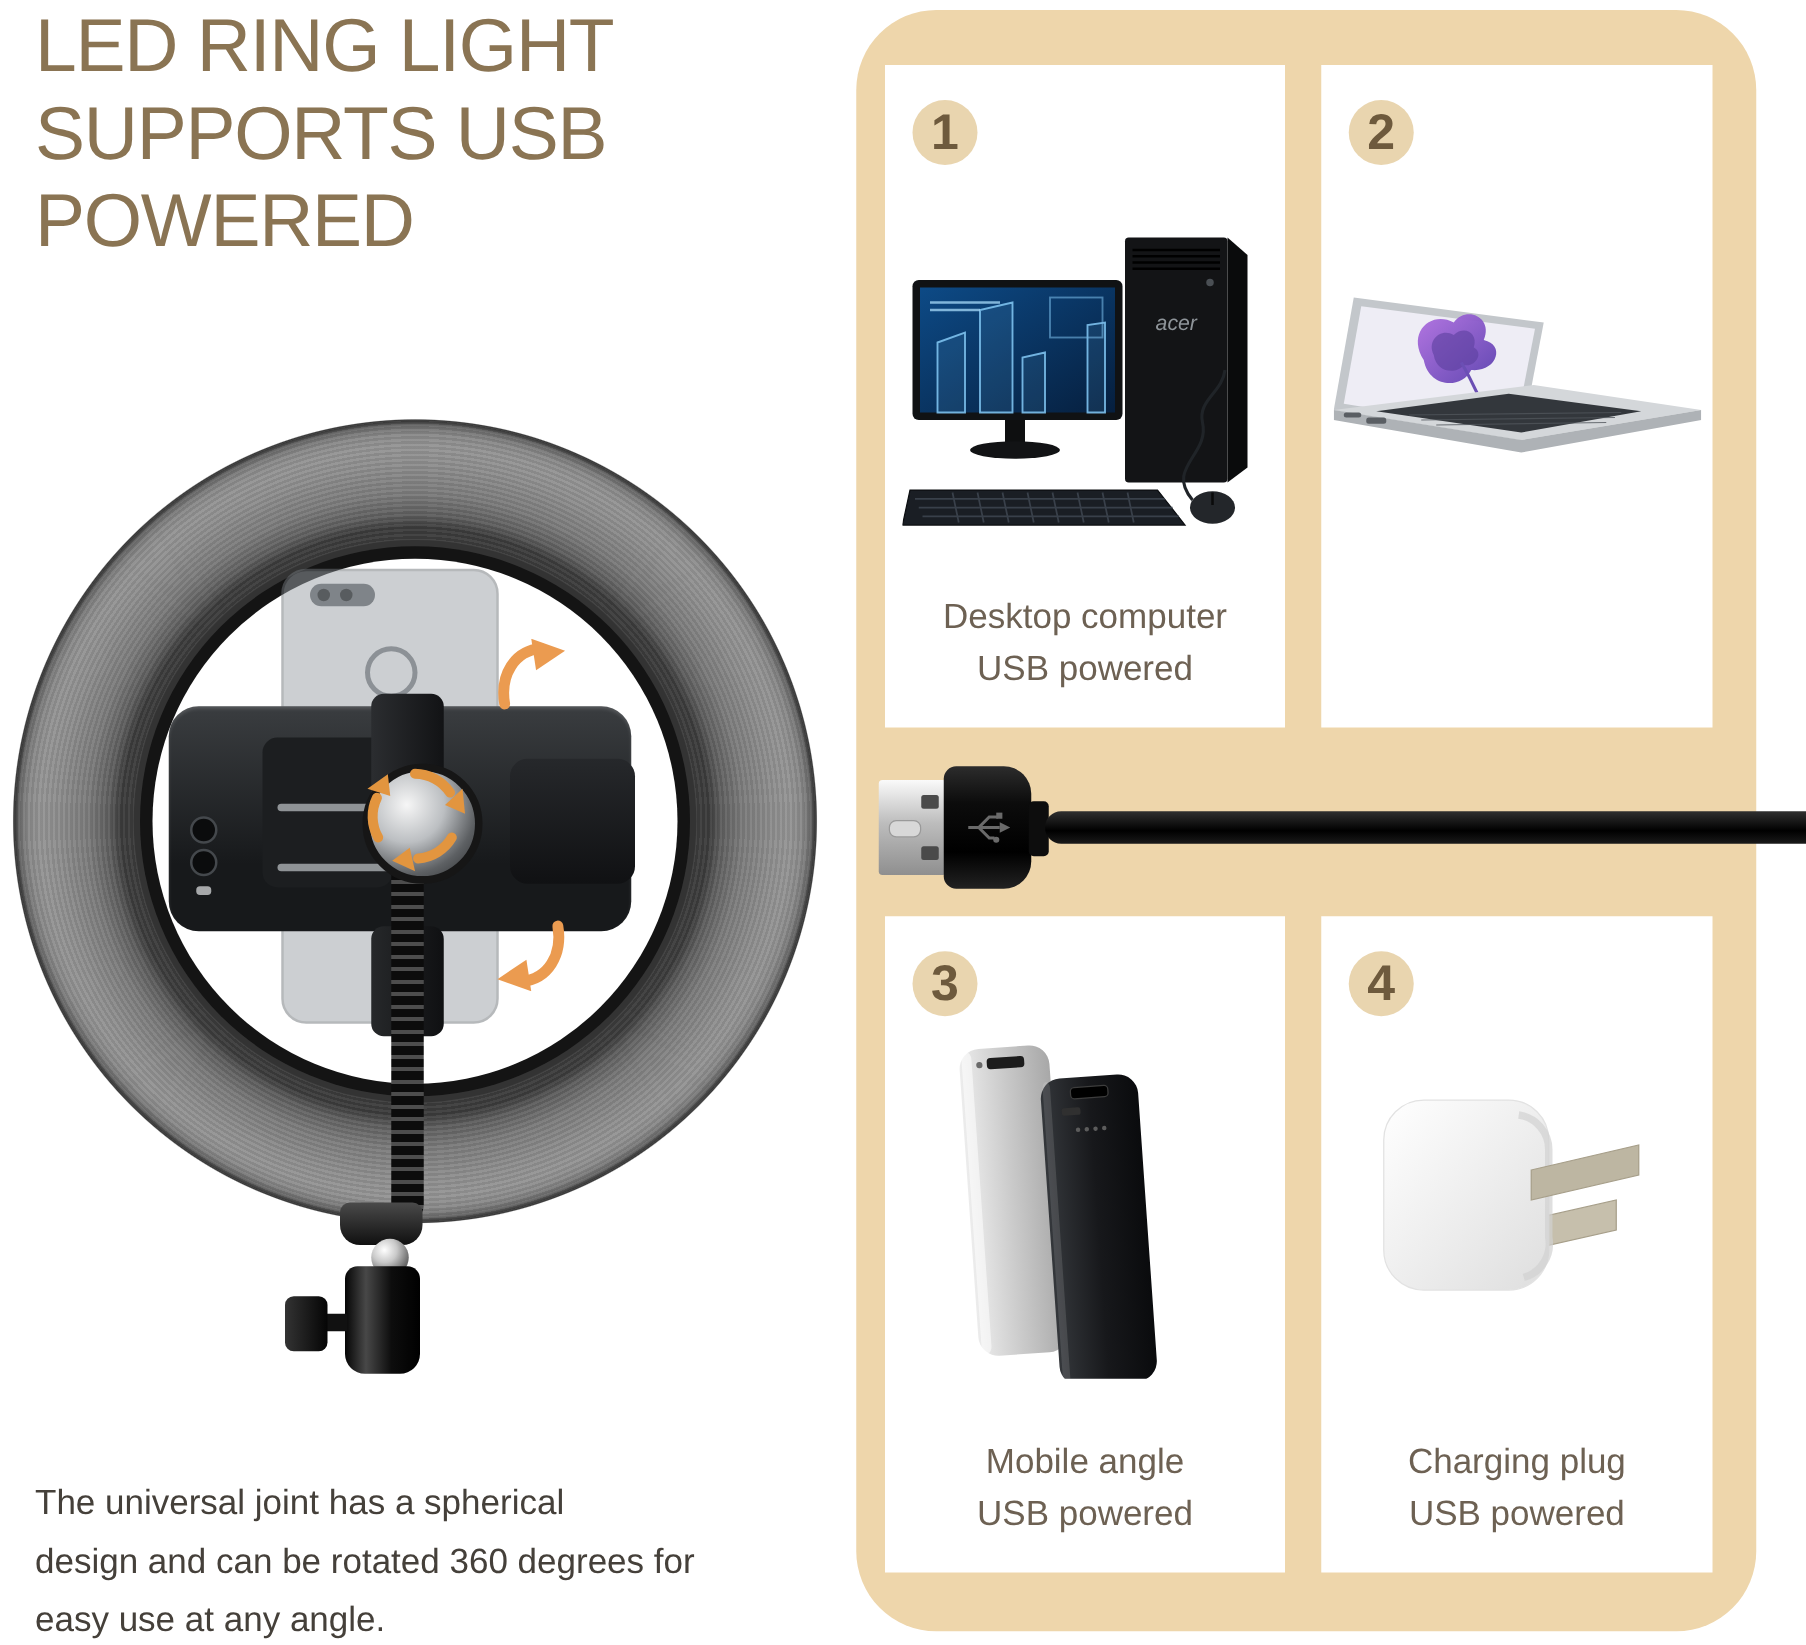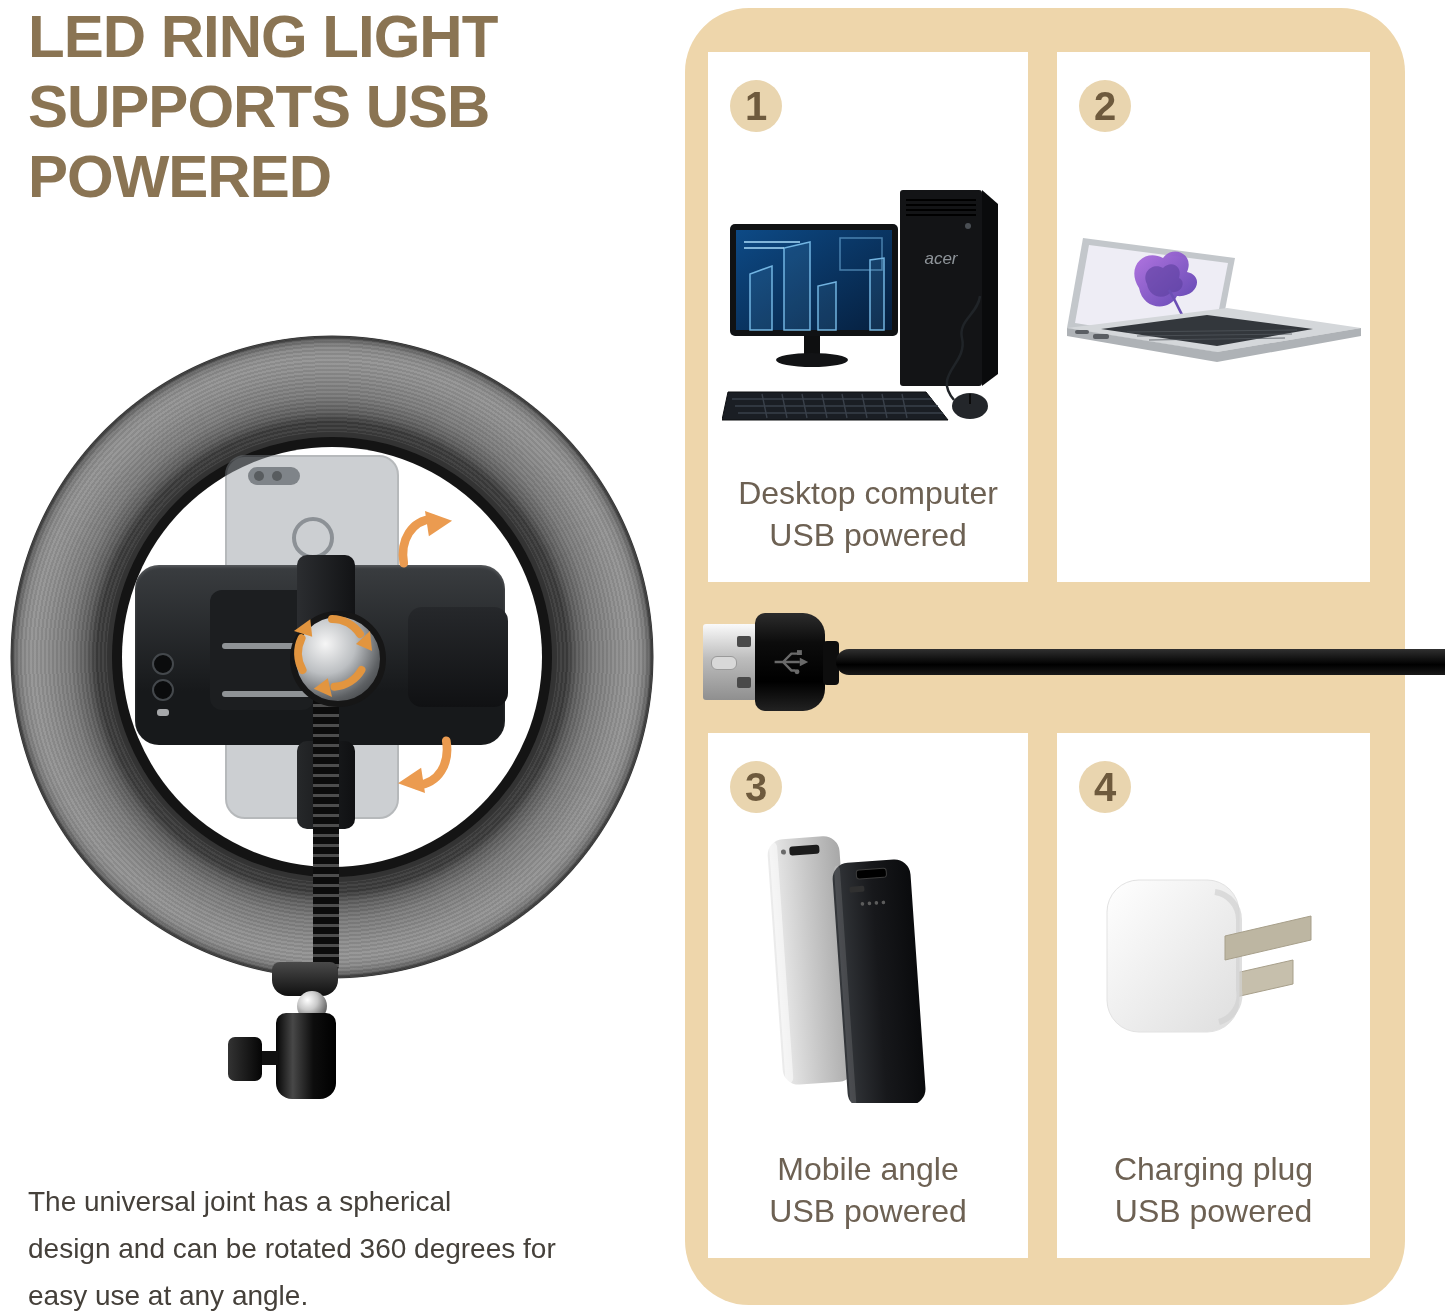--- a/index.html
+++ b/index.html
@@ -1,21 +1,21 @@
 <!DOCTYPE html>
 <html><head>
 <meta charset="utf-8">
 <style>
   html,body{margin:0;padding:0;background:#ffffff;}
   .canvas{position:relative;width:1445px;height:1316px;background:#ffffff;overflow:hidden;
           font-family:"Liberation Sans",sans-serif;}
   .abs{position:absolute;}
 
   
-  .title{left:28px;top:2px;width:640px;font-size:60px;line-height:70px;font-weight:700;
+  .title{left:28px;top:2px;width:640px;font-size:60px;line-height:70px;font-weight:400;
          letter-spacing:-1px;color:#8a7453;white-space:pre-line;}
   .description{left:28px;top:1178px;width:640px;font-size:28px;line-height:47px;
                color:#45403a;white-space:pre-line;}
 
   
   .ring-assembly{left:10px;top:335px;width:644px;height:780px;}
   .ring-outer{left:0;top:0;width:644px;height:644px;border-radius:50%;
     background:
       repeating-radial-gradient(circle at 50% 50%, rgba(255,255,255,0.05) 0 2px, rgba(0,0,0,0.06) 2px 4px),
       radial-gradient(circle at 50% 50%,
@@ -67,21 +67,21 @@
   .panel{left:685px;top:8px;width:720px;height:1297px;border-radius:64px;background:#eed6ab;}
   .card{background:#ffffff;}
   .card1{left:708px;top:52px;width:320px;height:530px;}
   .card2{left:1057px;top:52px;width:313px;height:530px;}
   .card3{left:708px;top:733px;width:320px;height:525px;}
   .card4{left:1057px;top:733px;width:313px;height:525px;}
   .num-circle{position:absolute;left:22px;top:28px;width:52px;height:52px;border-radius:50%;
     background:#e9d5af;display:flex;align-items:center;justify-content:center;
     font-size:40px;font-weight:700;color:#6e5a3d;}
   .caption{position:absolute;left:0;bottom:26px;width:100%;text-align:center;
-    font-size:32px;line-height:42px;color:#6d6153;white-space:pre-line;}
+    font-size:28px;line-height:42px;color:#6d6153;white-space:pre-line;}
 
   
   .usb-metal{left:703px;top:624px;width:54px;height:76px;border-radius:3px;
     background:linear-gradient(180deg,#fafafa,#bdbdbd 45%,#8f8f8f);}
   .usb-hole{position:absolute;width:14px;height:11px;background:#4a4a4a;border-radius:2px;right:6px;}
   .usb-slot{position:absolute;left:8px;top:32px;width:24px;height:12px;border-radius:6px;
     background:#d8d8d8;border:1px solid #9a9a9a;}
   .usb-mold{left:755px;top:613px;width:70px;height:98px;border-radius:10px 22px 22px 10px;
     background:linear-gradient(180deg,#2c2c2c,#0c0c0c 30%,#000 70%,#222);}
   .usb-bump{left:823px;top:641px;width:16px;height:44px;border-radius:4px;background:#0d0d0d;}

